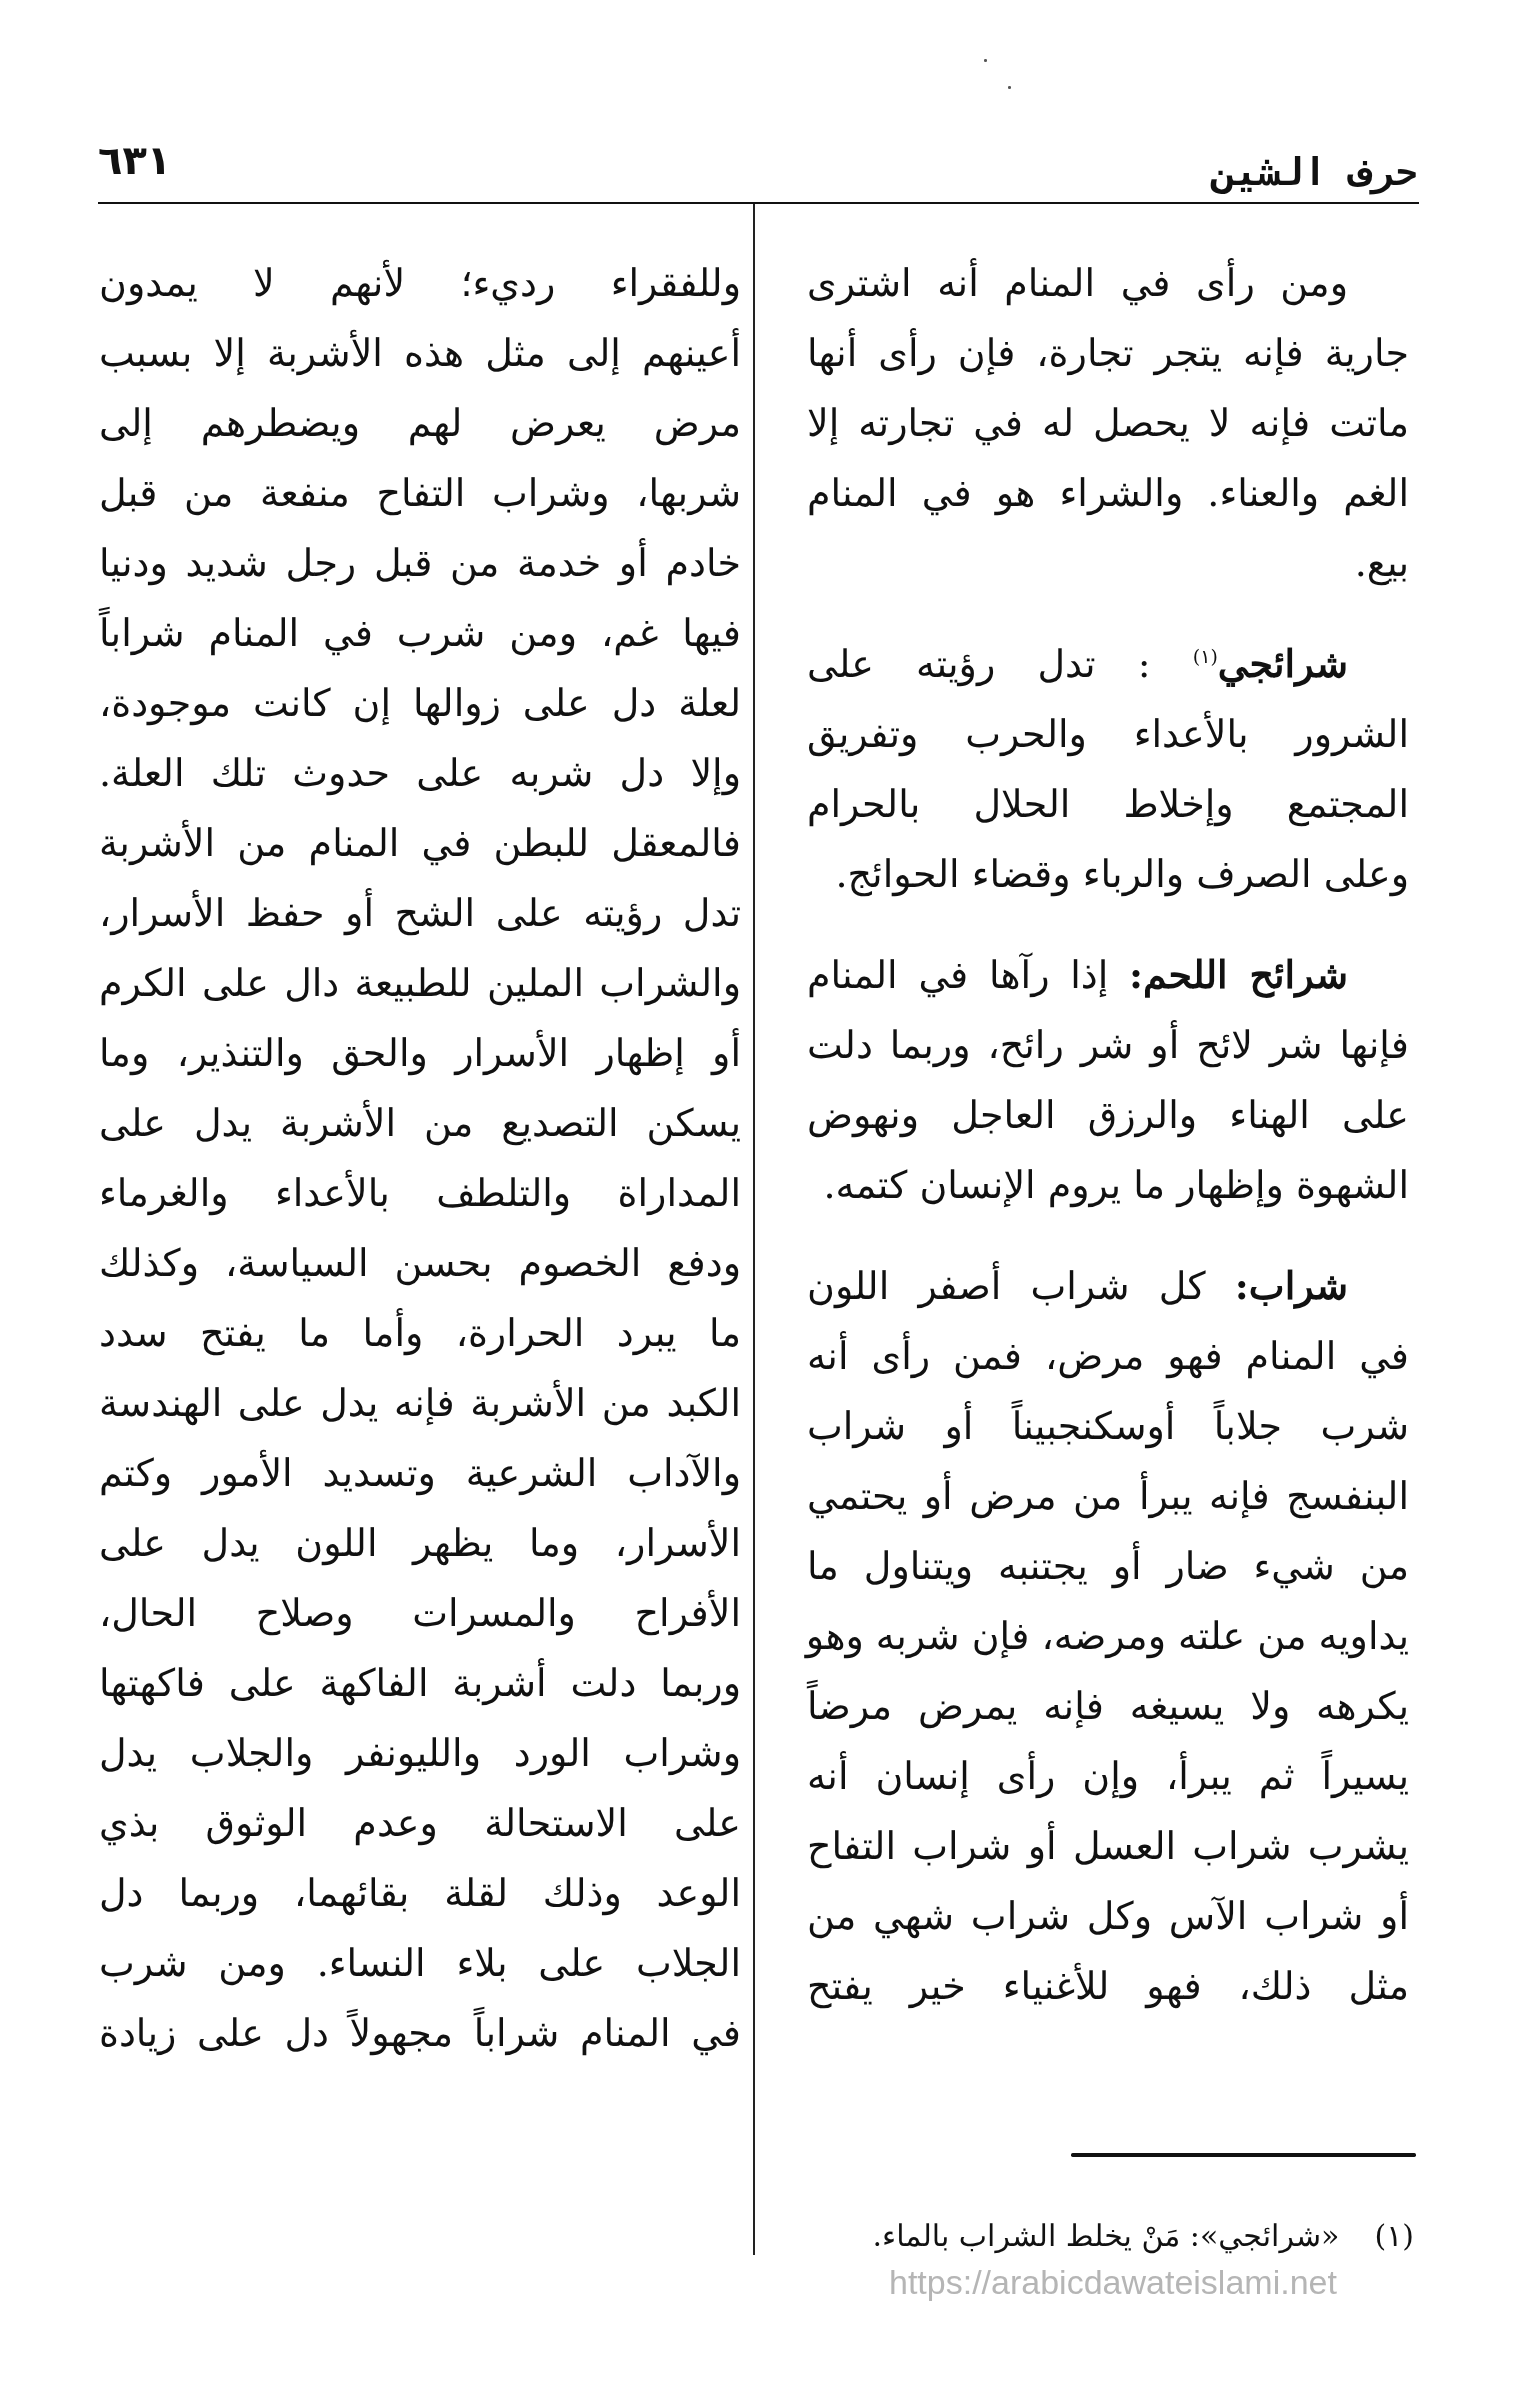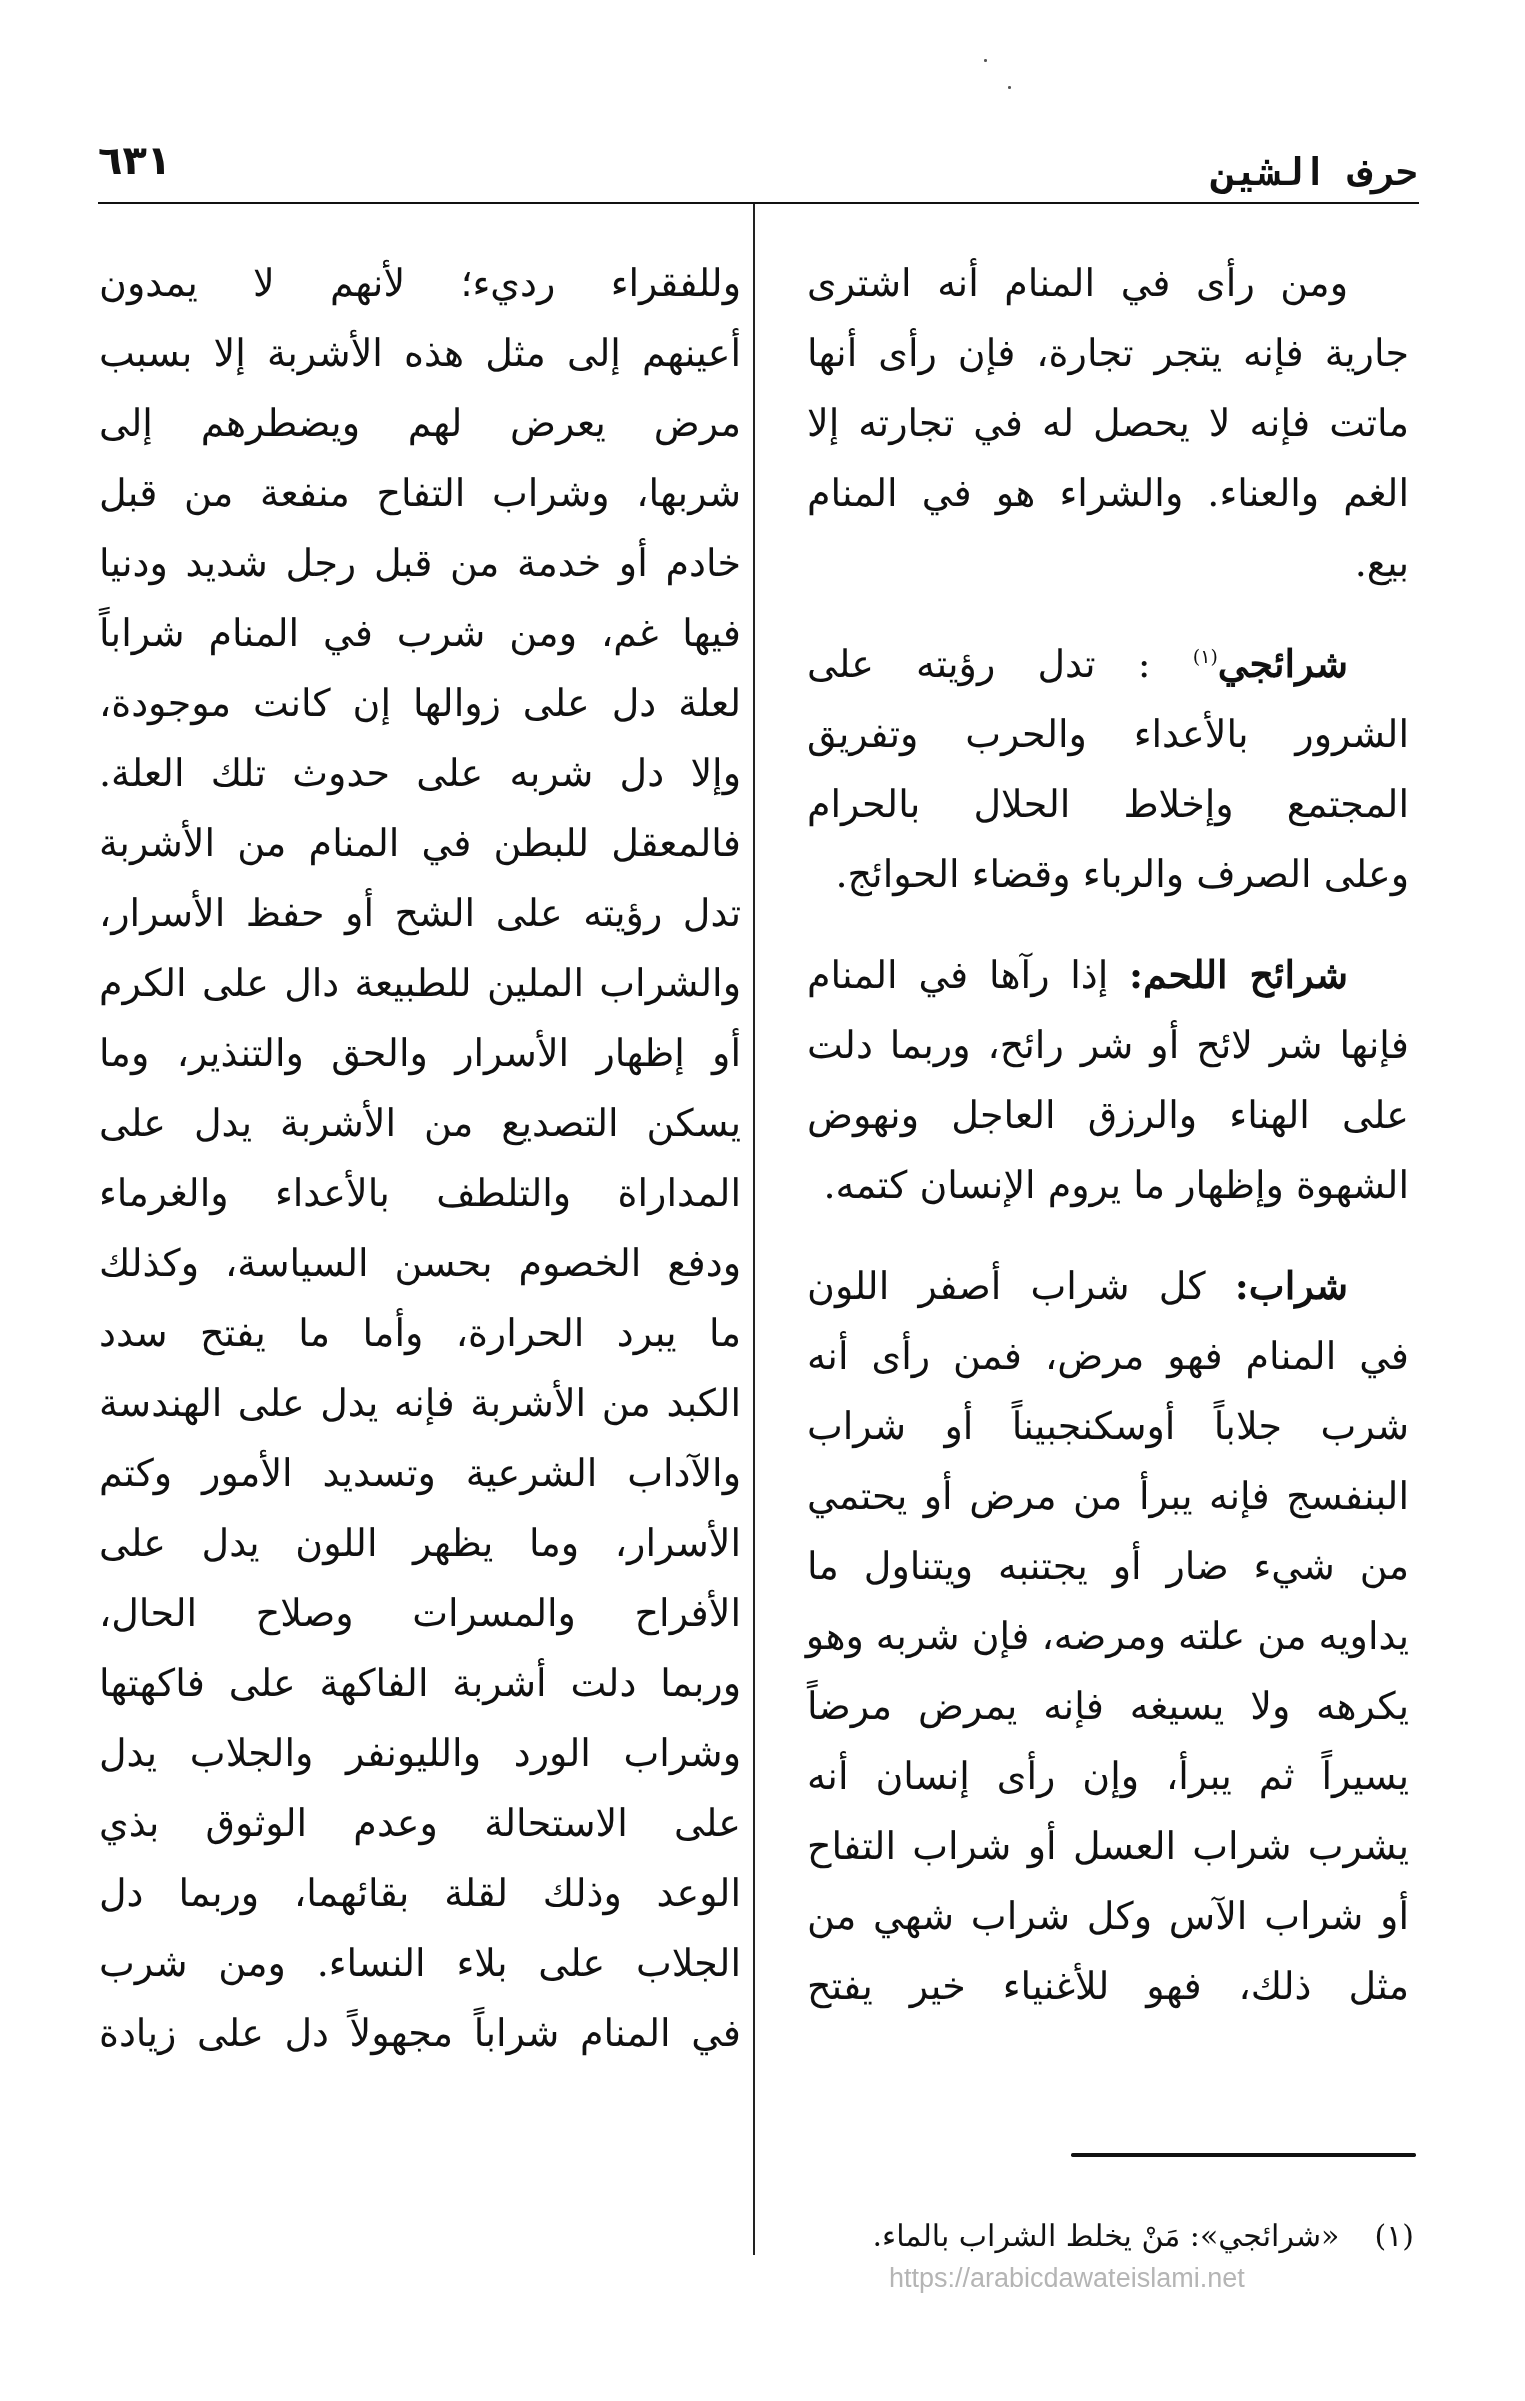--- a/index.html
+++ b/index.html
@@ -19,21 +19,21 @@
   .line { height: 70px; line-height: 70px; text-align: justify; text-align-last: justify; white-space: nowrap; }
   .line.last { text-align-last: right; }
   .line.indent { padding-right: 61px; }
   .para-gap { height: 31px; }
   .term { font-weight: bold; }
   .sup { font-size: 19px; vertical-align: super; line-height: 0; }
   .fn-rule { position: absolute; left: 1071px; top: 2153px; width: 345px; height: 3.5px; background: #111; border-radius: 1.7px; }
   .footnote { position: absolute; left: 855px; width: 559px; top: 2179px; direction: rtl; font-size: 30px; line-height: 49px; white-space: nowrap; margin-top: 32px; }
   .fn-num { display: inline-block; margin-left: 35px; }
   .watermark { position: absolute; left: 889px; top: 2263px; font-family: "Liberation Sans", sans-serif;
-               font-size: 27px; color: #b5b5b5; direction: ltr; }
+               font-size: 34px; color: #b5b5b5; direction: ltr; }
   .speck { position: absolute; width: 2.6px; height: 2.6px; background: #555; border-radius: 50%; }
 </style>
 </head>
 <body>
 
 <div class="page">
 
   <div class="running-head">
     <div class="head-title">حرف الشين</div>
     <div class="head-number">٦٣١</div>

